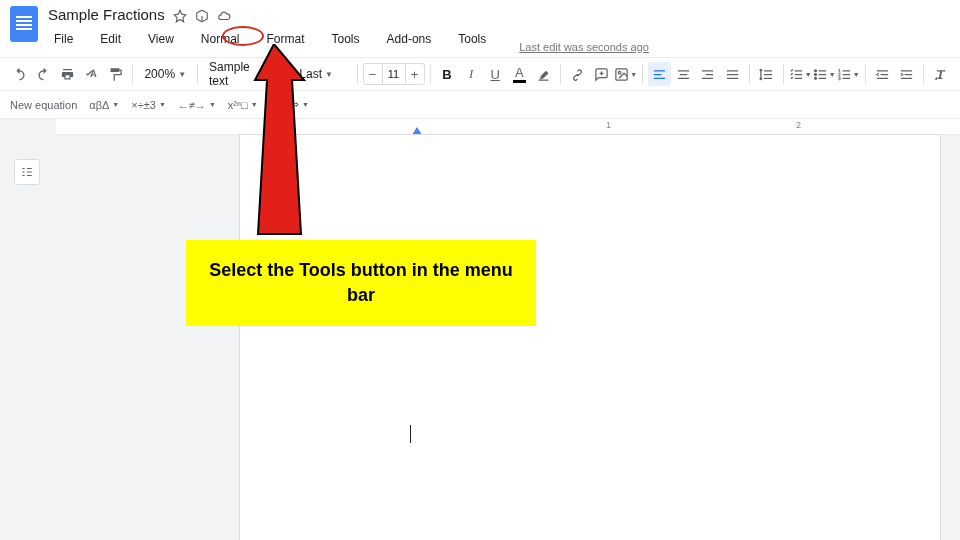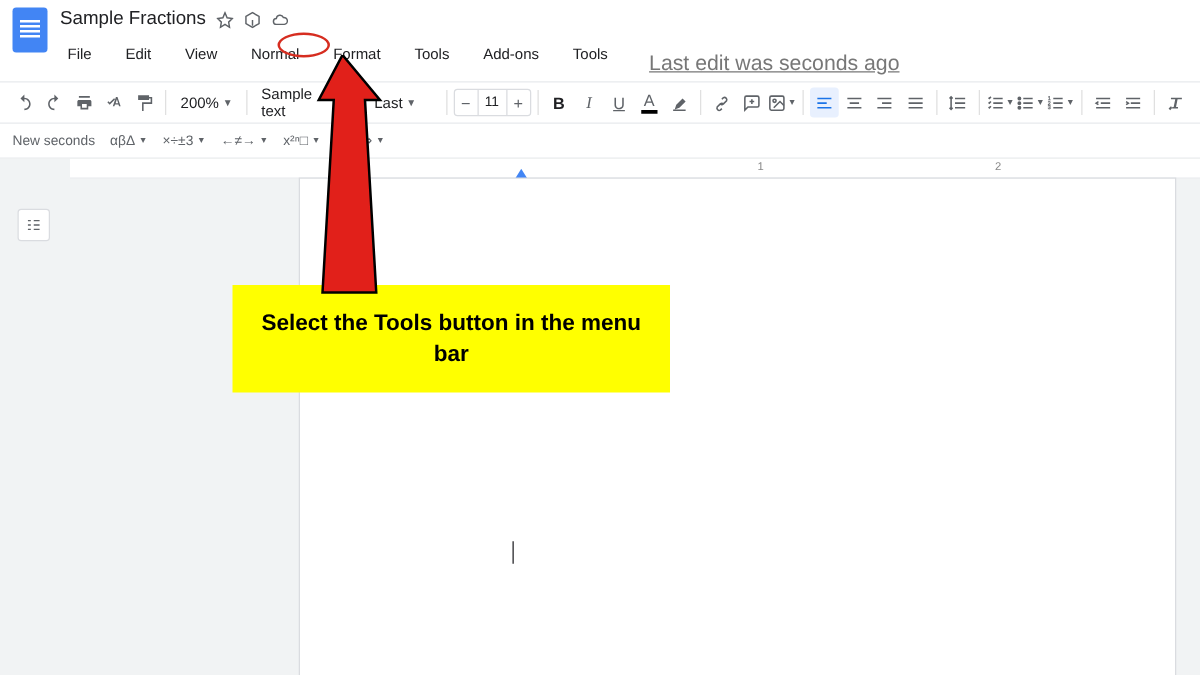--- a/index.html
+++ b/index.html
@@ -5,21 +5,21 @@
 * { box-sizing: border-box; margin: 0; padding: 0; }
 body { font-family: Arial, sans-serif; font-size: 12px; color: #5f6368; background: #fff; width: 960px; height: 540px; overflow: hidden; position: relative; }
 .header { display: flex; align-items: flex-start; padding: 6px 10px 0 10px; }
 .doc-icon { width: 28px; height: 36px; background: #4285f4; border-radius: 3px; position: relative; margin-right: 10px; flex-shrink: 0; }
 .doc-icon::after { content: ""; position: absolute; left: 6px; right: 6px; top: 10px; height: 2px; background: #fff; box-shadow: 0 4px 0 #fff, 0 8px 0 #fff, 0 12px 0 #fff; }
 .title-row { display: flex; align-items: flex-end; gap: 8px; }
 .doc-title { font-size: 15px; color: #202124; }
 .title-icon { width: 14px; height: 14px; display: inline-flex; align-items: center; justify-content: center; color: #5f6368; }
 .menu-row { display: flex; align-items: center; gap: 15px; margin-top: 2px; font-size: 12px; }
 .menu-item { padding: 3px 6px; color: #202124; cursor: pointer; border-radius: 3px; }
-.last-edit { margin-left: 12px; color: #777; text-decoration: underline; cursor: pointer; font-size: 17px; margin-top: 16px; }
+.last-edit { margin-left: 12px; color: #777; text-decoration: underline; cursor: pointer; font-size: 11px; margin-top: 16px; }
 .circle-mark { position: absolute; border: 2px solid #d62d20; border-radius: 50%; width: 42px; height: 20px; pointer-events: none; }
 .toolbar { display: flex; align-items: center; padding: 4px 8px; border-top: 1px solid #e8eaed; border-bottom: 1px solid #e8eaed; gap: 1px; height: 34px; margin-top: 4px; }
 .tb-btn { width: 24px; height: 24px; display: inline-flex; align-items: center; justify-content: center; border-radius: 3px; cursor: pointer; color: #5f6368; font-size: 13px; }
 .tb-sep { width: 1px; height: 20px; background: #e0e0e0; margin: 0 4px; }
 .tb-dd { display: inline-flex; align-items: center; padding: 0 6px; height: 24px; cursor: pointer; font-size: 12px; color: #202124; gap: 3px; }
 .tb-dd .caret { font-size: 8px; color: #5f6368; }
 .font-size-group { display: inline-flex; align-items: center; border: 1px solid #dadce0; border-radius: 3px; height: 22px; }
 .font-size-group .pm { width: 18px; text-align: center; cursor: pointer; font-size: 13px; color: #5f6368; }
 .font-size-group .val { width: 24px; text-align: center; font-size: 11px; color: #202124; border-left: 1px solid #dadce0; border-right: 1px solid #dadce0; height: 100%; line-height: 20px; }
 .tb-btn.active { background: #e8f0fe; color: #1a73e8; }
@@ -223,21 +223,21 @@
     </span>
   <span class="tb-sep"></span>
   <span class="tb-btn">
       <svg viewBox="0 0 24 24" fill="currentColor">
         <path d="M6 5v2h5.5l-2 10H7v2h8v-2h-2.5l2-10H20V5H6zM3 19l3-3 2 2-3 3-2-2z"></path>
       </svg>
     </span>
 </div>
 
 <div class="eq-toolbar">
-  <span class="eq-item">New seconds</span>
+  <span class="eq-item">New equation</span>
   <span class="eq-item">
       <span>αβΔ</span>
       <span class="caret">▼</span>
     </span>
   <span class="eq-item">
       <span>×÷±3</span>
       <span class="caret">▼</span>
     </span>
   <span class="eq-item">
       <span>←≠→</span>
@@ -265,19 +265,19 @@
   <div class="outline-btn">
     <svg viewBox="0 0 24 24" fill="none" stroke="#5f6368" stroke-width="2">
         <path d="M4 6h4M4 12h4M4 18h4M12 6h8M12 12h8M12 18h8"></path>
       </svg>
   </div>
   <div class="page">
     <div class="cursor-line" style="left:170px; top:290px;"></div>
   </div>
 </div>
 
-<div class="callout" style="left:186px; top:228px;">
+<div class="callout" style="left:186px; top:240px;">
   <span>Select the Tools button in the menu bar</span>
 </div>
 
 <svg class="arrow" style="left:246px; top:44px; width:80px; height:200px;" viewBox="0 0 80 200">
   <path d="M28 0 L58 36 L46 36 L55 190 L12 190 L21 36 L9 36 Z" fill="#e1201a" stroke="#000" stroke-width="2"></path>
 </svg>
 
 </body></html>

